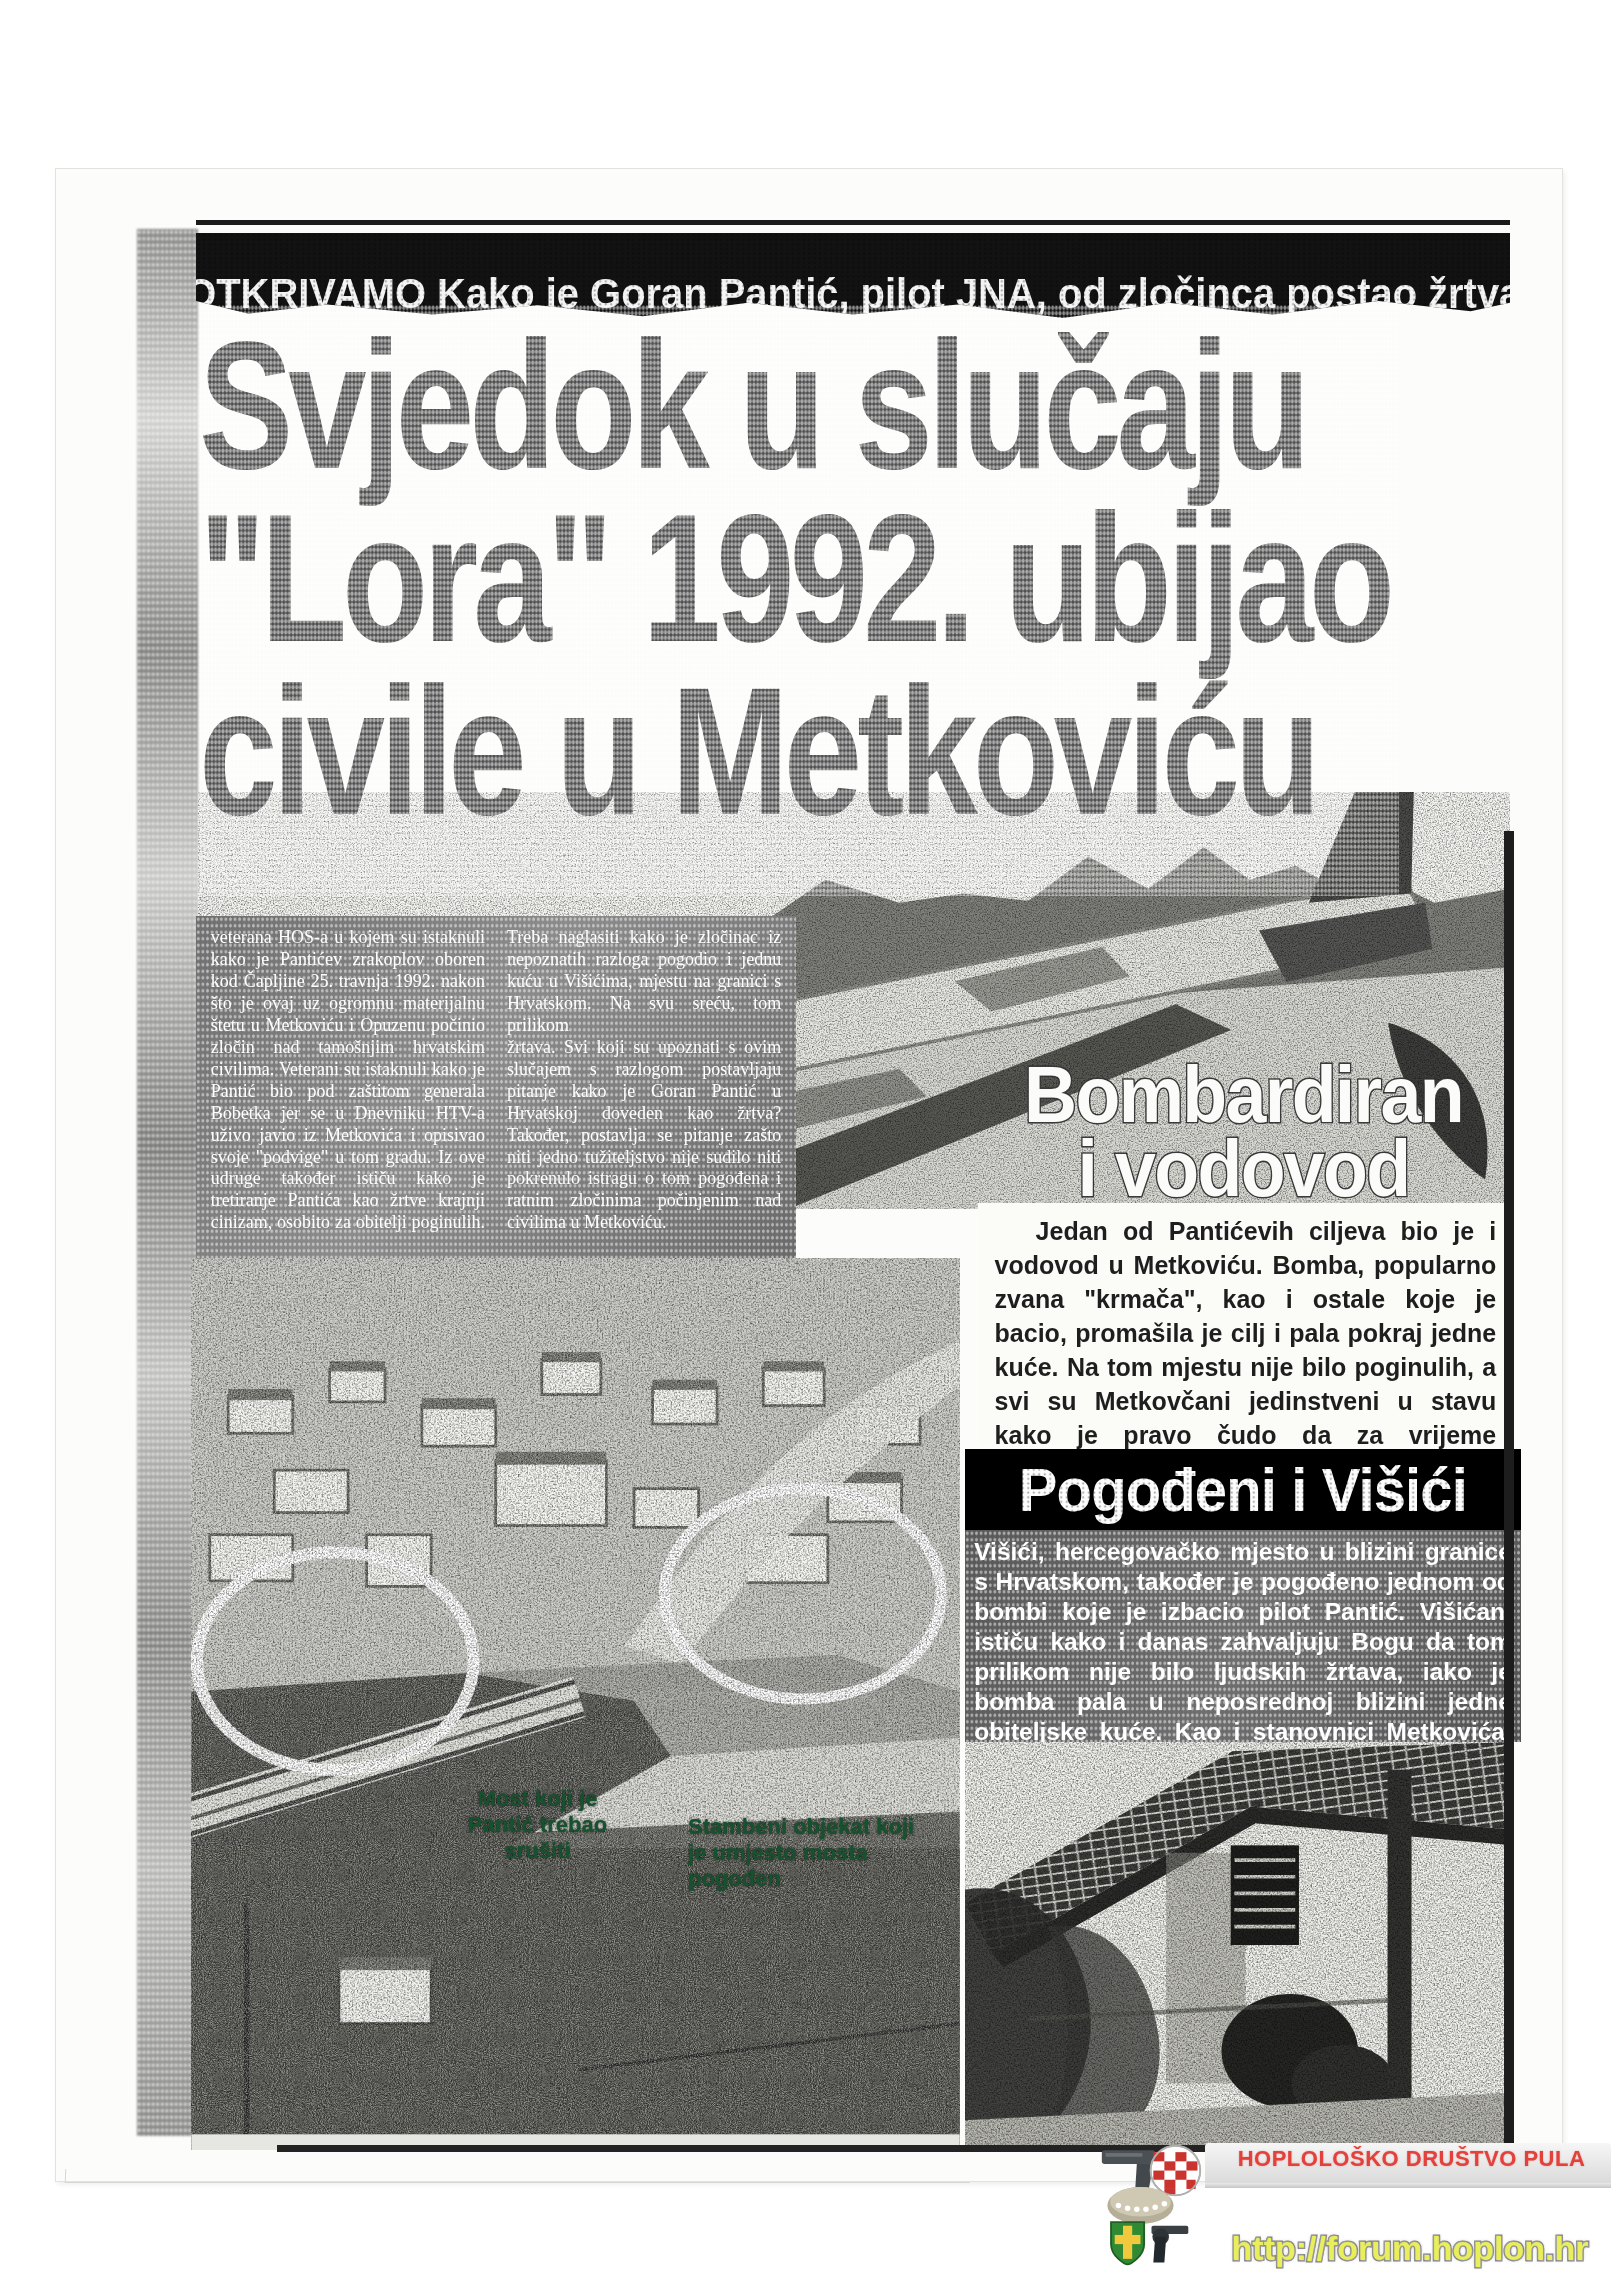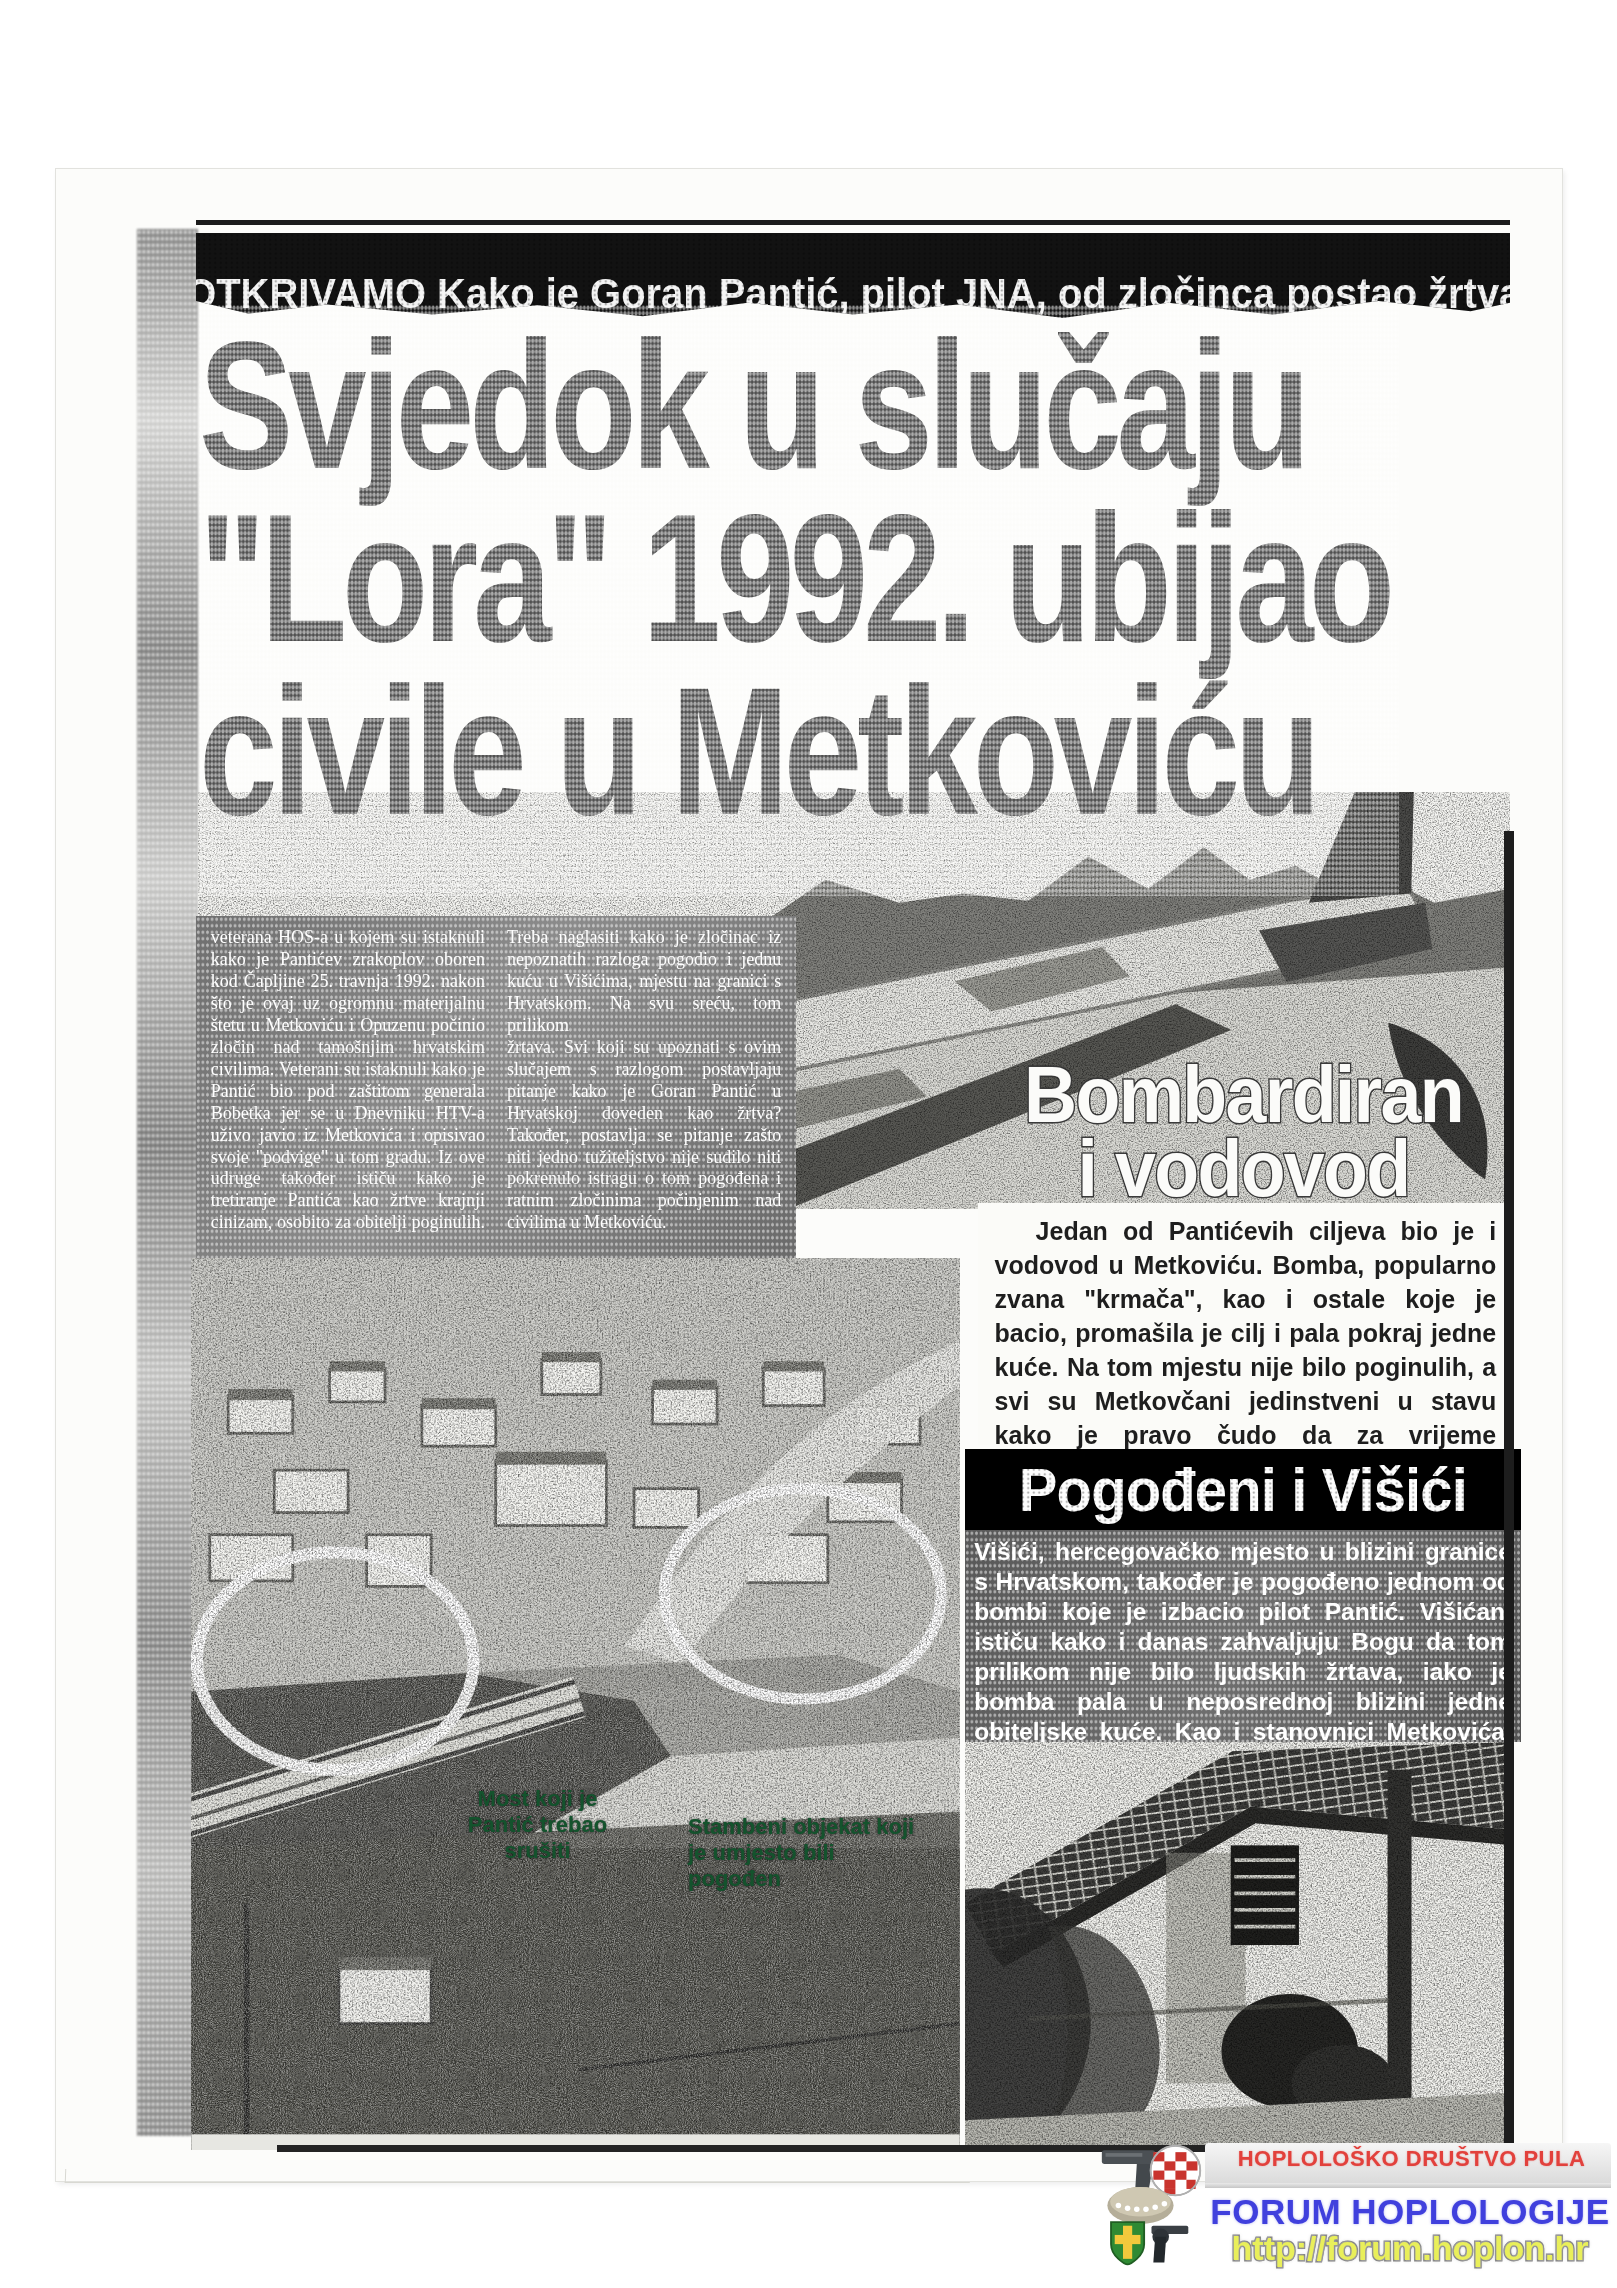--- a/index.html
+++ b/index.html
@@ -227,21 +227,21 @@
       <line x1="420" y1="880" x2="833" y2="830" stroke="#2e2e2c" stroke-width="4"></line>
 
       <ellipse cx="156" cy="437" rx="150" ry="118" fill="none" stroke="#ffffff" stroke-width="13" opacity=".95"></ellipse>
       <ellipse cx="663" cy="364" rx="150" ry="114" fill="none" stroke="#ffffff" stroke-width="12" opacity=".95"></ellipse>
       <rect width="833" height="967" filter="url(#nzB)" opacity=".55"></rect>
       <rect width="833" height="967" filter="url(#nzC)" opacity=".4"></rect>
 
       <rect y="950" width="833" height="17" fill="#e7e7e2"></rect>
     </svg>
     <div class="caption cap-aerial1">Most koji je Pantić trebao srušiti</div>
-    <div class="caption cap-aerial2">Stambeni objekat koji je umjesto bili pogođen</div>
+    <div class="caption cap-aerial2">Stambeni objekat koji je umjesto mosta pogođen</div>
   </div>
 
   <div class="abs photo house-photo">
     <svg width="548" height="406" viewBox="0 0 594 440" xmlns="http://www.w3.org/2000/svg">
       <defs>
         <filter id="nzD" x="0" y="0" width="100%" height="100%">
           <feTurbulence type="fractalNoise" baseFrequency="0.6" numOctaves="3" seed="31"></feTurbulence>
           <feColorMatrix type="matrix" values="0 0 0 0 0  0 0 0 0 0  0 0 0 0 0  1.35 1.35 1.35 0 -1.75"></feColorMatrix>
         </filter>
         <pattern id="tiles" width="16" height="10" patternUnits="userSpaceOnUse" patternTransform="rotate(-8)">
@@ -320,18 +320,17 @@
 
       <path d="M12 88 L48 88 L48 112 C48 126 32 134 30 134 C28 134 12 126 12 112 Z" fill="#2f8a33" stroke="#205e23" stroke-width="2"></path>
       <rect x="25" y="92" width="10" height="36" fill="#f2c93c"></rect>
       <rect x="16" y="102" width="28" height="10" fill="#f2c93c"></rect>
 
       <rect x="56" y="92" width="40" height="9" rx="2" fill="#3a3f44"></rect>
       <circle cx="66" cy="104" r="9" fill="#2e3338"></circle>
       <path d="M60 104 L72 104 L70 132 L58 132 Z" fill="#23282c"></path>
     </svg>
     <div class="wm-red" style="color:#e2413c;">HOPLOLOŠKO DRUŠTVO PULA</div>
-    <div class="wm-blue" style="color:#4040dd;">FORUM HOPLOLOGIJE</div>
     <div class="wm-url" style="color:#e9ef5a;">http://forum.hoplon.hr</div>
   </div>
 
 </div>
 
 
 </body></html>

